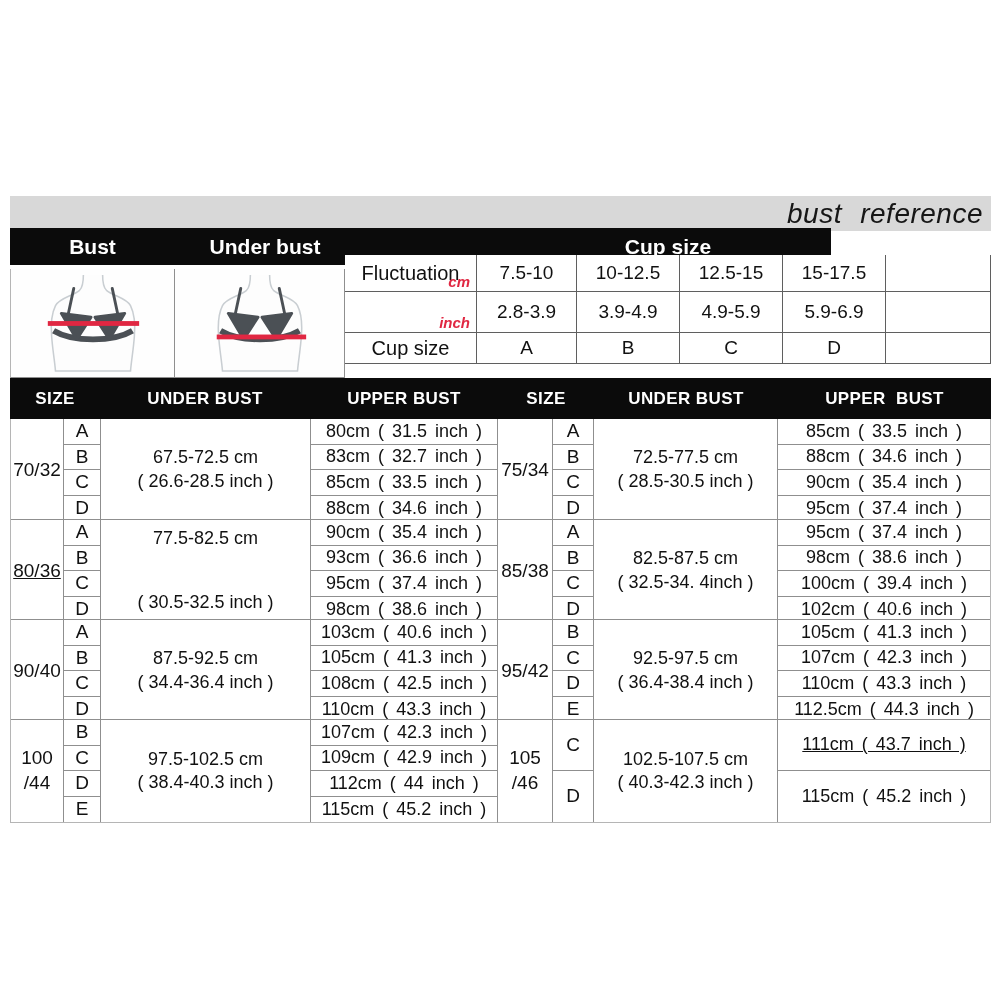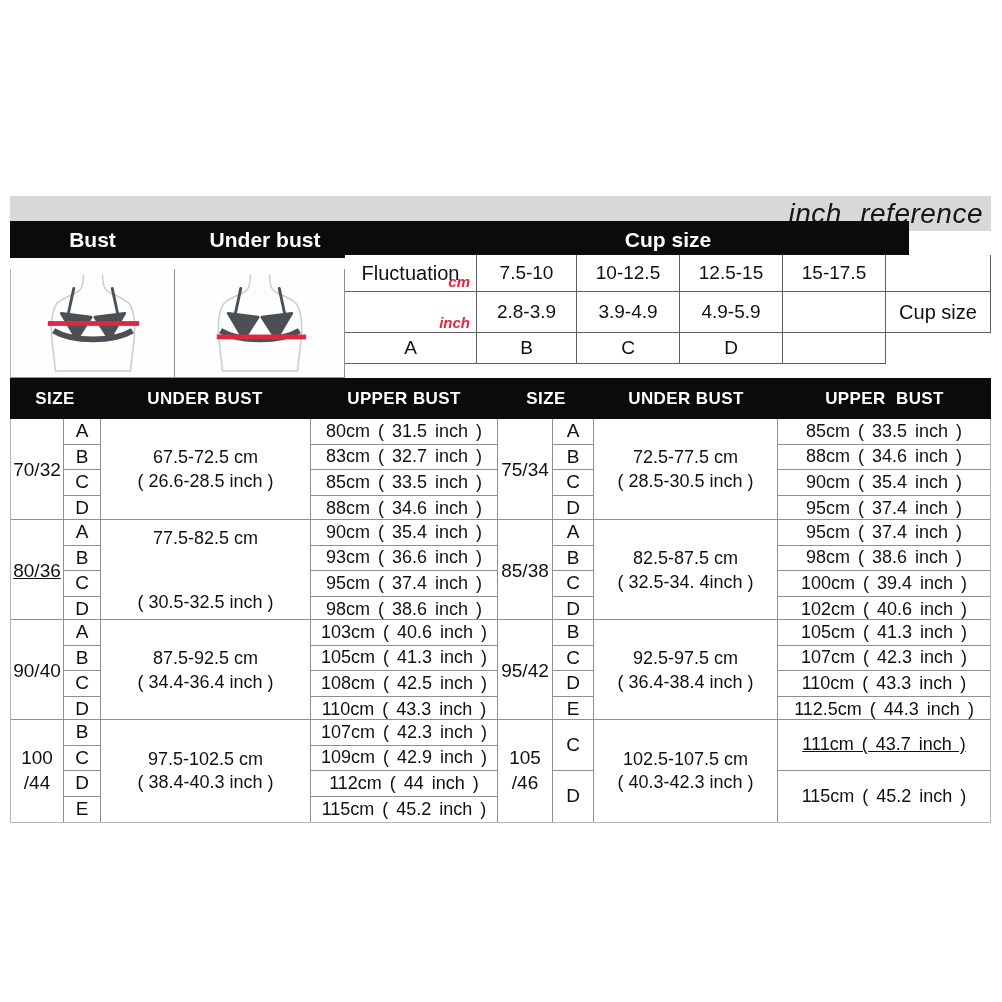--- a/index.html
+++ b/index.html
@@ -10,21 +10,21 @@
   *{box-sizing:border-box;margin:0;padding:0;font-family:"Liberation Sans",sans-serif;}
   html,body{background:#fff;}
   .canvas{position:relative;width:1002px;height:1002px;background:#fff;overflow:hidden;color:#111;}
 
   
   .title-bar{position:absolute;left:10px;top:196px;width:981px;height:35px;background:var(--title-gray);
     display:flex;align-items:center;justify-content:flex-end;padding-right:8px;
     font-size:28px;font-style:italic;color:#161616;word-spacing:10px;letter-spacing:.5px;}
 
   
-  .measure-bar{position:absolute;left:10px;top:221px;width:899px;height:37px;background:var(--bar-black);}
+  .measure-bar{position:absolute;left:10px;top:228px;width:821px;height:37px;background:var(--bar-black);}
   .measure-bar .lbl{position:absolute;top:0;height:100%;display:flex;align-items:center;justify-content:center;
     color:#fff;font-size:21px;font-weight:bold;}
   .lbl-bust{left:0;width:165px;}
   .lbl-underbust{left:165px;width:180px;}
   .lbl-cupsize{left:335px;width:646px;}
 
   
   .img-cell{position:absolute;top:269px;height:109px;background:#fefefe;
     border-right:1px solid var(--line-mid);border-bottom:1px solid var(--line-mid);
     display:flex;align-items:center;justify-content:center;}
@@ -63,21 +63,21 @@
   .cup-cell{border-right:1px solid var(--line-mid);grid-column:2;font-size:19px;}
   .under-cell{border-right:1px solid var(--line-mid);grid-column:3;}
   .upper-cell{grid-column:4;word-spacing:3px;}
   .rb{border-bottom:1px solid var(--line-mid);}
 </style>
 </head>
 <body>
 
 <div class="canvas">
 
-  <div class="title-bar">inch reference</div>
+  <div class="title-bar">bust reference</div>
 
   <div class="measure-bar">
     <div class="lbl lbl-bust">Bust</div>
     <div class="lbl lbl-underbust">Under bust</div>
     <div class="lbl lbl-cupsize">Cup size</div>
   </div>
 
   <div class="img-cell c1">
     <svg width="108" height="100" viewBox="0 0 110 104">
       <path class="torso" d="M45,2 C45,10 44,15 41,18 C34,24 20,26 16,34 C12,42 11,54 12,66 C13,80 15,90 16,102 L94,102 C95,90 97,80 98,66 C99,54 98,42 94,34 C90,26 76,24 69,18 C66,15 65,10 65,2"></path>
@@ -112,20 +112,21 @@
     <div class="f-cell">12.5-15</div>
     <div class="f-cell">15-17.5</div>
     <div class="f-cell"></div>
 
     <div class="f-cell f-label">
       <span class="unit">inch</span>
     </div>
     <div class="f-cell">2.8-3.9</div>
     <div class="f-cell">3.9-4.9</div>
     <div class="f-cell">4.9-5.9</div>
+    <div class="f-cell">5.9-6.9</div>
     <div class="f-cell"></div>
 
     <div class="f-cell f-label">Cup size</div>
     <div class="f-cell">A</div>
     <div class="f-cell">B</div>
     <div class="f-cell">C</div>
     <div class="f-cell">D</div>
     <div class="f-cell"></div>
   </div>
 

